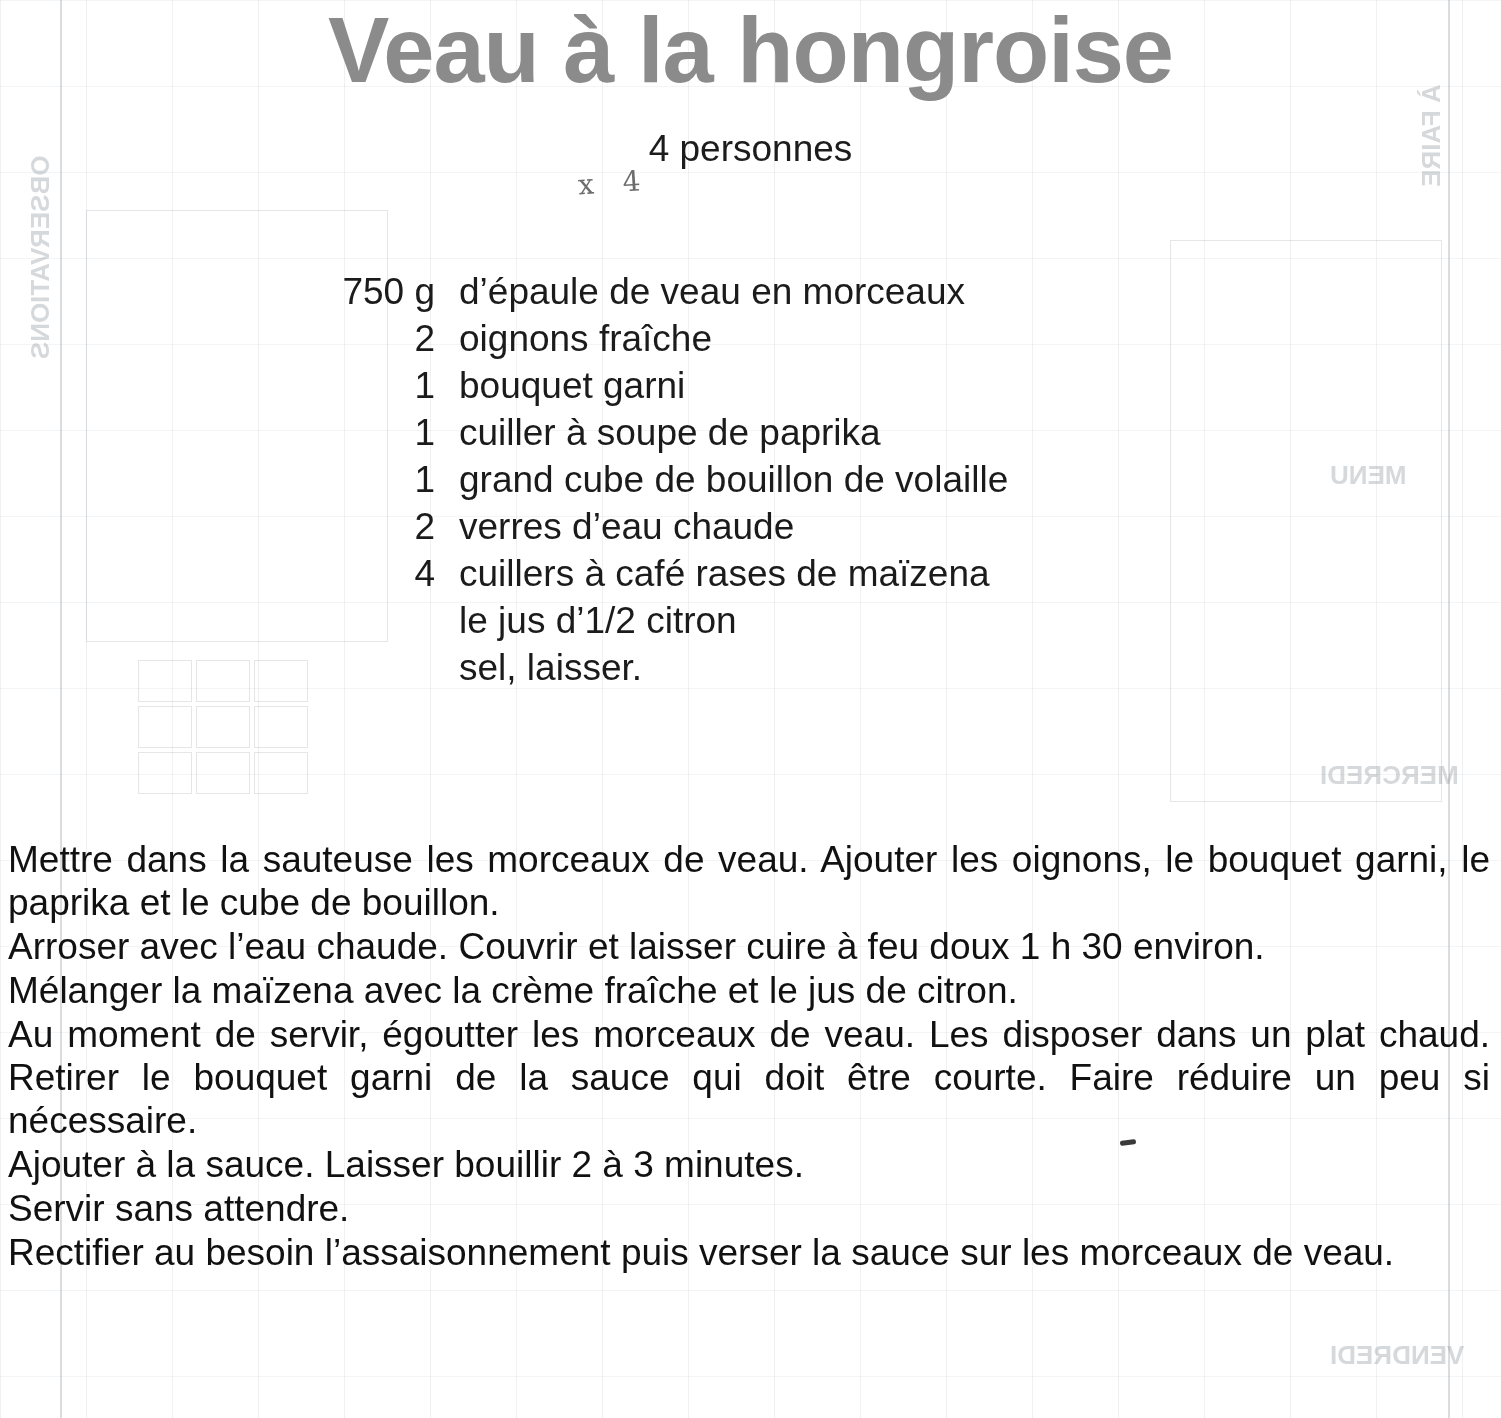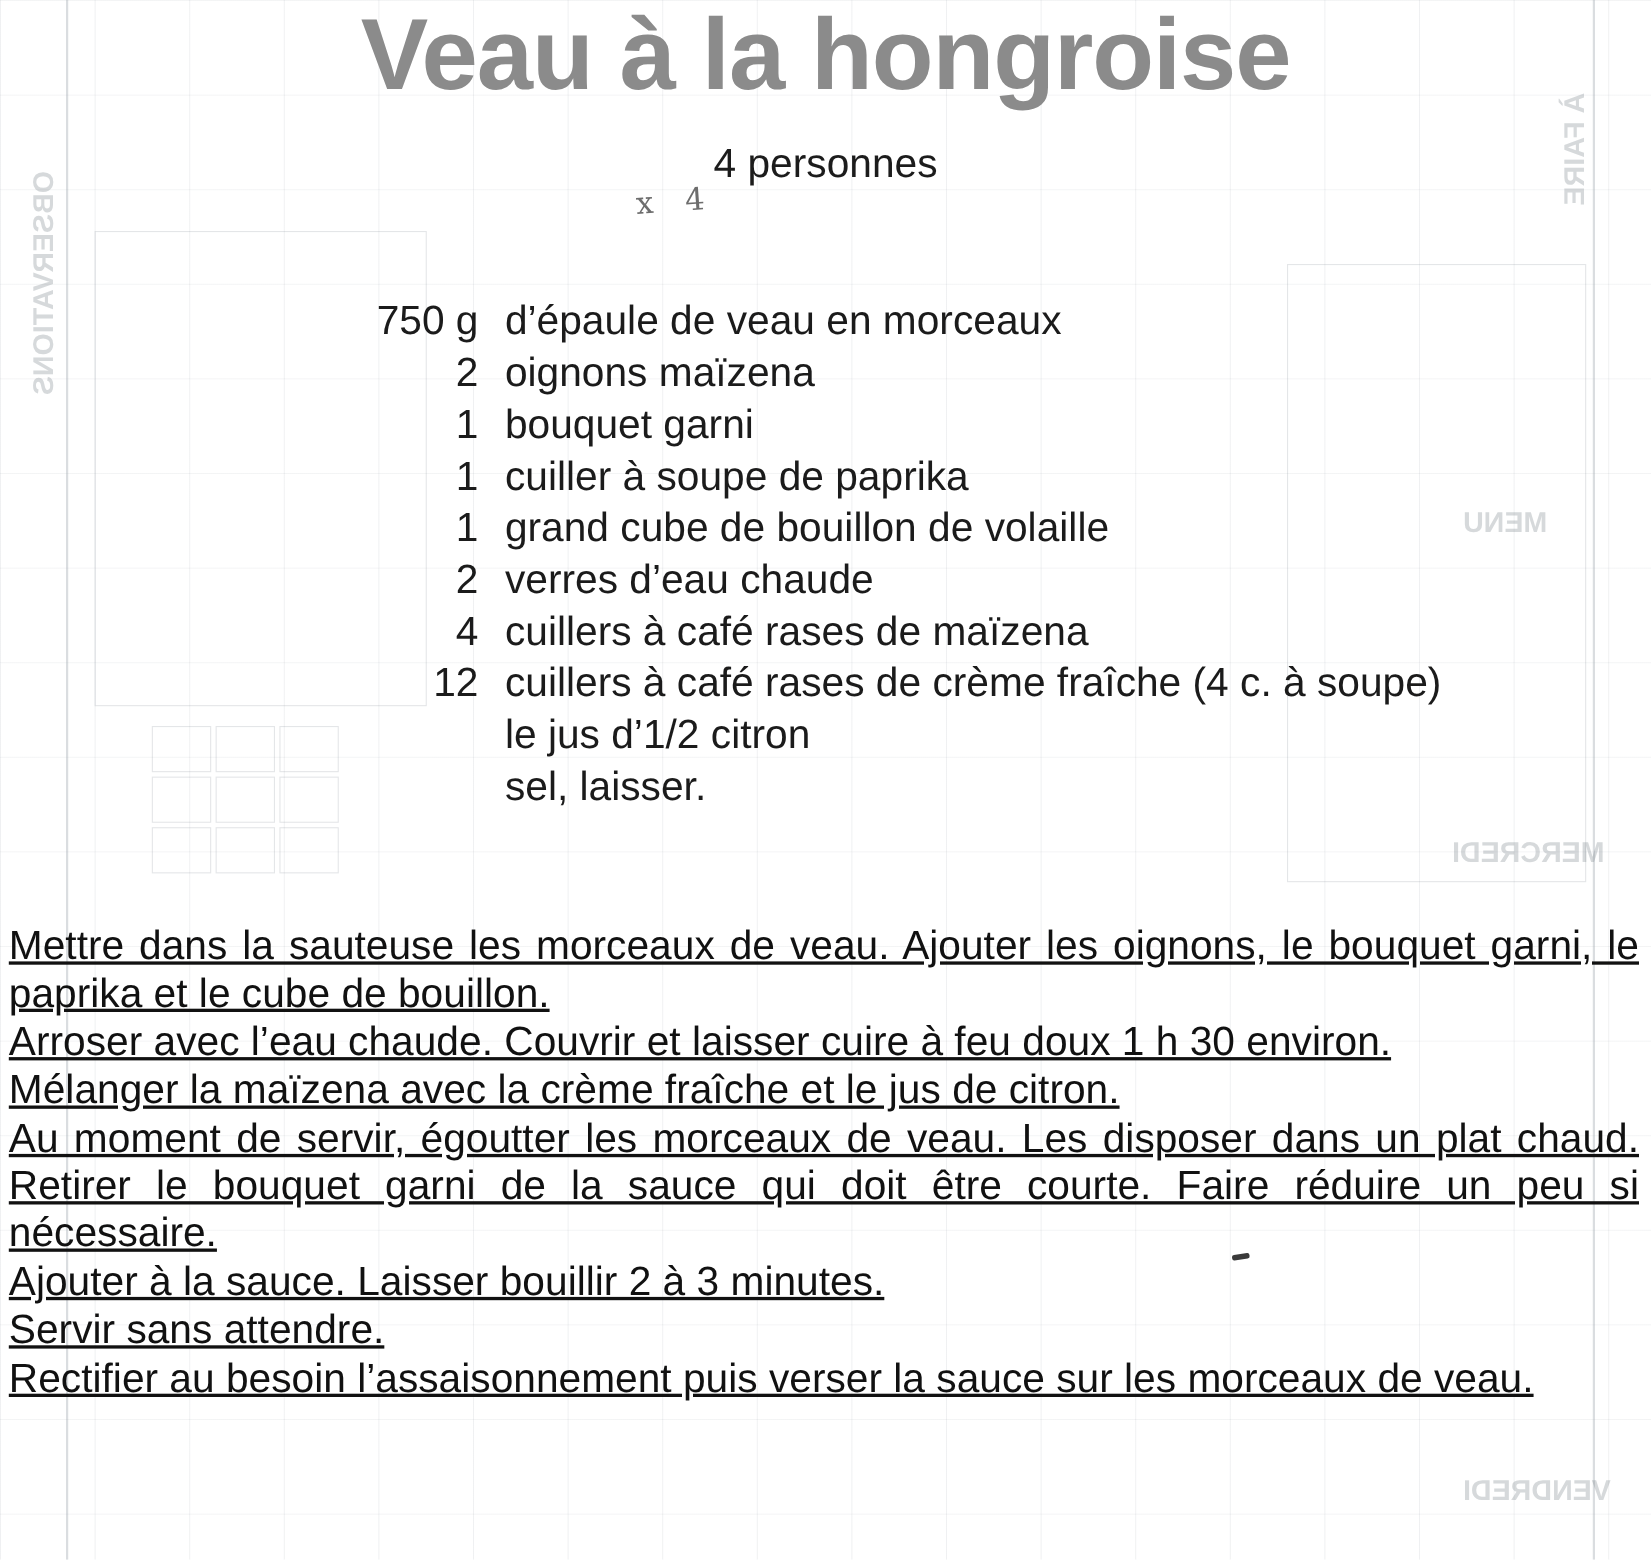--- a/index.html
+++ b/index.html
@@ -122,21 +122,20 @@
     top: 838px;
     width: 1482px;
     font-size: 37px;
     line-height: 43px;
     color: #111;
   }
   .step {
     margin: 0 0 1px 0;
     text-align: justify;
     text-justify: inter-word;
-    text-decoration: underline;
   }
   .step.last-short { text-align: left; }
 
   .stray-mark {
     position: absolute;
     left: 1120px;
     top: 1140px;
     width: 16px;
     height: 5px;
     background: #3a3a3a;
@@ -181,45 +180,41 @@
 
   <div class="handwritten">x 4</div>
 
   <div class="ingredients">
     <div class="ing-row">
       <span class="ing-qty">750 g</span>
       <span class="ing-name">d’épaule de veau en morceaux</span>
     </div>
     <div class="ing-row">
       <span class="ing-qty">2</span>
-      <span class="ing-name">oignons maïzena</span>
+      <span class="ing-name">oignons fraîche</span>
     </div>
     <div class="ing-row">
       <span class="ing-qty">1</span>
       <span class="ing-name">bouquet garni</span>
     </div>
     <div class="ing-row">
       <span class="ing-qty">1</span>
       <span class="ing-name">cuiller à soupe de paprika</span>
     </div>
     <div class="ing-row">
       <span class="ing-qty">1</span>
       <span class="ing-name">grand cube de bouillon de volaille</span>
     </div>
     <div class="ing-row">
       <span class="ing-qty">2</span>
       <span class="ing-name">verres d’eau chaude</span>
     </div>
     <div class="ing-row">
       <span class="ing-qty">4</span>
       <span class="ing-name">cuillers à café rases de maïzena</span>
-    </div>
-    <div class="ing-row">
-      <span class="ing-qty">12</span>
-      <span class="ing-name">cuillers à café rases de crème fraîche (4 c. à soupe)</span>
     </div>
     <div class="ing-row">
       <span class="ing-qty"></span>
       <span class="ing-name">le jus d’1/2 citron</span>
     </div>
     <div class="ing-row">
       <span class="ing-qty"></span>
       <span class="ing-name">sel, laisser.</span>
     </div>
   </div>

